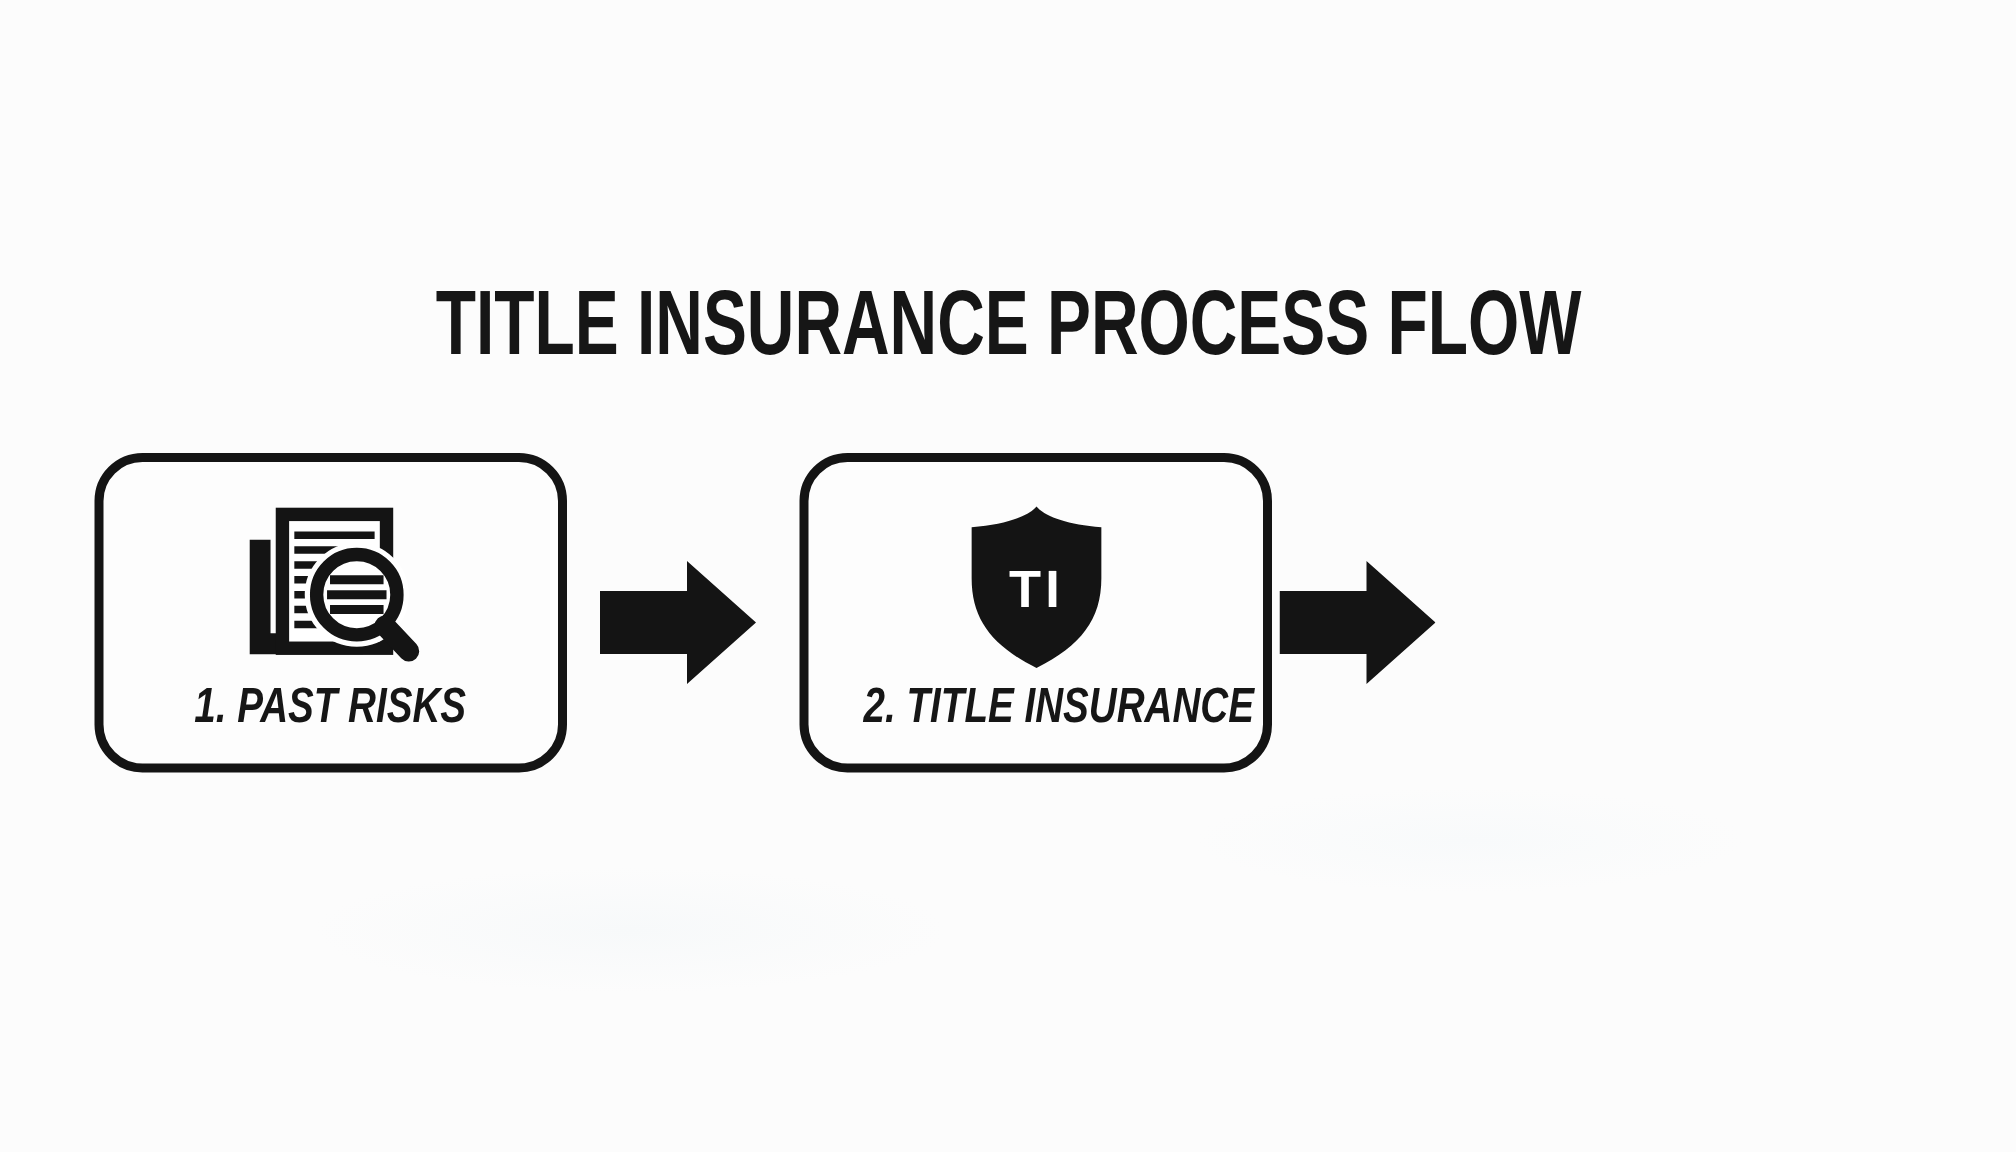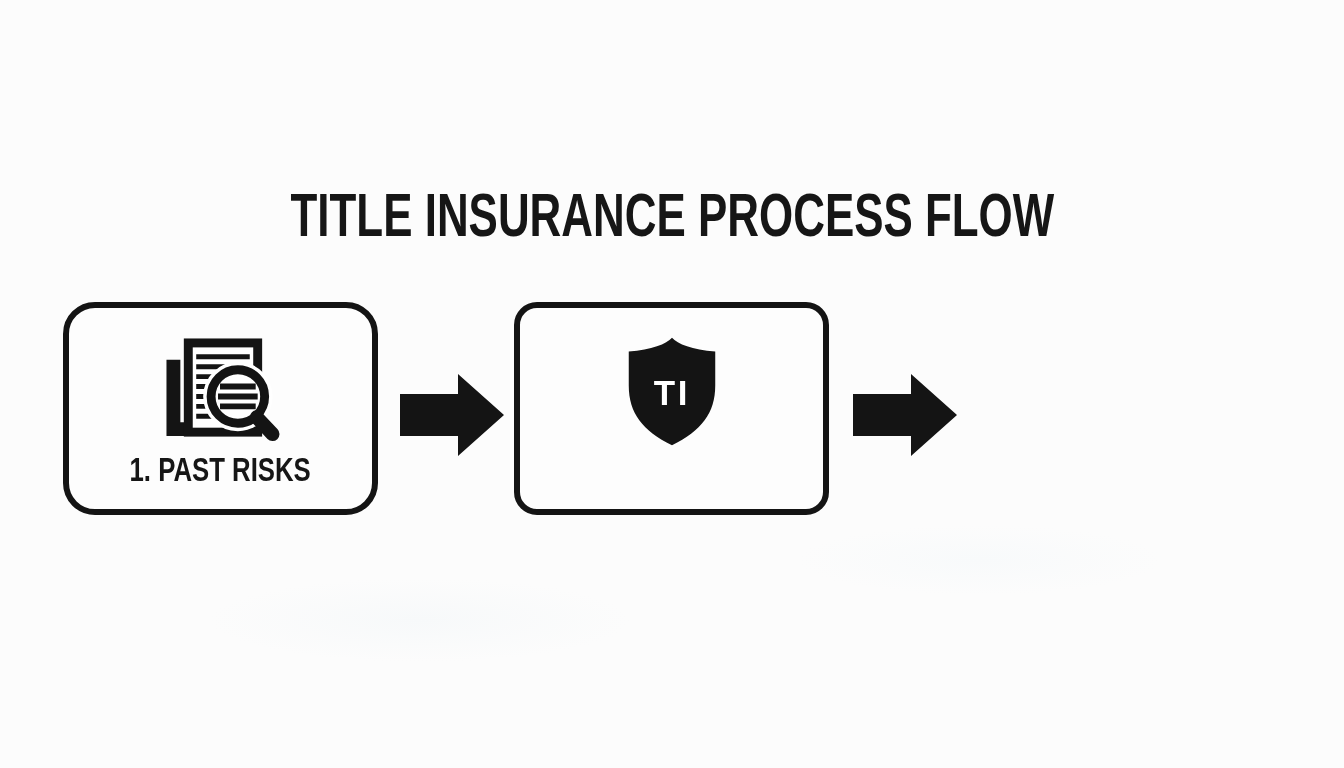--- a/index.html
+++ b/index.html
@@ -38,38 +38,39 @@
   .step-box {
     position: absolute;
     top: 302px;
     width: 315px;
     height: 213px;
     border: 6px solid #141414;
     border-radius: 32px;
     background: #fdfdfd;
   }
   .step-box.b1 { left: 63px; }
-  .step-box.b2 { left: 514px; border-radius: 23px; }
+  .step-box.b2 { left: 533px; }
   .step-box.b3 { left: 973px; }
   .icon-wrap {
     position: absolute;
     top: 24px;
     left: 0;
     width: 100%;
     height: 120px;
     display: flex;
     align-items: center;
     justify-content: center;
   }
   .step-label-wrap {
     position: absolute;
     bottom: 20px;
     left: 0;
     width: 100%;
     text-align: center;
+    font-style: italic;
   }
   .step-label {
     display: inline-block;
     font-size: 33px;
     font-weight: bold;
     color: #161616;
     transform: scaleX(0.78);
     transform-origin: 50% 50%;
     white-space: nowrap;
   }
@@ -132,20 +133,23 @@
     <polygon points="0,20 58,20 58,0 104,41 58,82 58,62 0,62" fill="#141414"></polygon>
   </svg>
 
   <div class="step-box b2">
     <div class="icon-wrap">
       <svg width="92" height="112" viewBox="0 0 100 118">
         <path d="M50 0 C56 7 72 13 97 15 L97 52 C97 82 82 101 50 117 C18 101 3 82 3 52 L3 15 C28 13 44 7 50 0 Z" fill="#141414"></path>
         <text class="shield-monogram-text" x="50" y="73" font-size="38" letter-spacing="3" text-anchor="middle" fill="#ffffff">TI</text>
       </svg>
     </div>
+    <div class="step-label-wrap">
+      <span class="step-label">2. TITLE INSURANCE</span>
+    </div>
   </div>
 
   <svg class="flow-arrow a2" width="104" height="82" viewBox="0 0 104 82">
     <polygon points="0,20 58,20 58,0 104,41 58,82 58,62 0,62" fill="#141414"></polygon>
   </svg>
 
 
 </div>
 
 </body></html>

